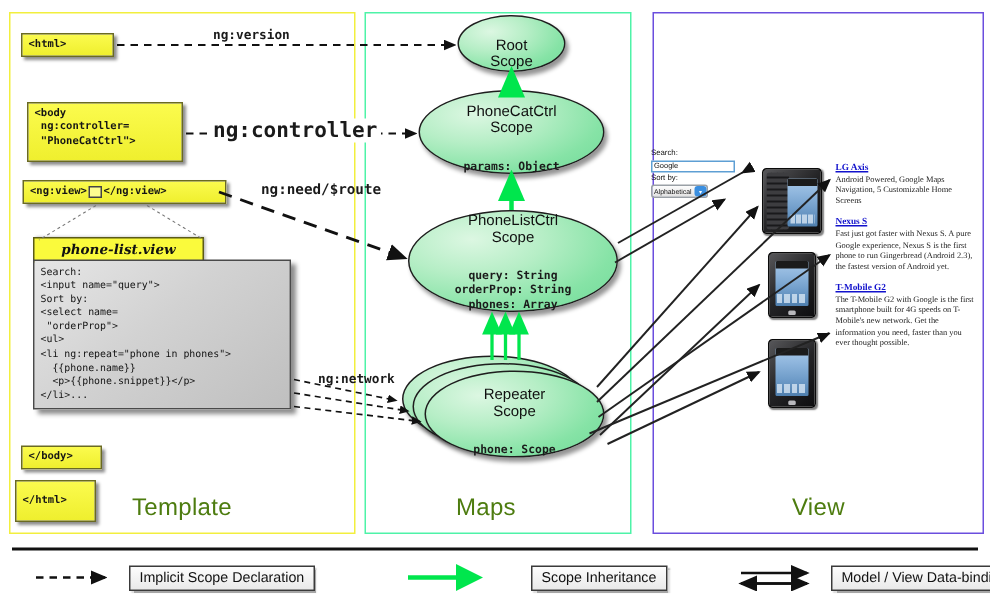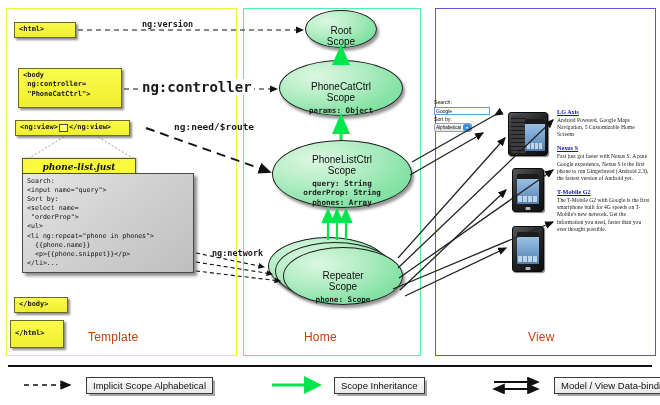--- a/index.html
+++ b/index.html
@@ -12,21 +12,21 @@
     width:660px;height:405px;
     background:#ffffff;
     overflow:hidden;
   }
   
   .panel{position:absolute;background:#fff;box-sizing:border-box;}
   #panel-template{left:6px;top:8px;width:231px;height:348px;border:1.5px solid #f2ef3e;}
   #panel-model{left:243px;top:8px;width:178px;height:348px;border:1.5px solid #4ef3a8;}
   #panel-view{left:435px;top:8px;width:221px;height:348px;border:1.5px solid #6b4ede;}
   .panel-label{
-    position:absolute;font-size:12px;color:#c2410c;font-weight:400;
+    position:absolute;font-size:16px;color:#4d7c0f;font-weight:400;
     letter-spacing:.2px;
   }
   #label-template{left:88px;top:330px;}
   #label-model{left:304px;top:330px;}
   #label-view{left:528px;top:330px;}
 
   
   .ybox{
     position:absolute;box-sizing:border-box;
     background:linear-gradient(180deg,#fbfb4e 0%,#efef2e 100%);
@@ -35,21 +35,21 @@
     font-family:"DejaVu Sans Mono","Liberation Mono",monospace;
     font-weight:bold;
     font-size:7px;
     color:#151515;
     padding:2px 4px;
     line-height:1.35;
     white-space:pre;
   }
   #box-html{left:14px;top:22px;width:62px;height:16px;display:flex;align-items:center;}
   #box-body{left:18px;top:68px;width:104px;height:40px;}
-  #box-ngview{left:15px;top:120px;width:115px;height:16px;display:flex;align-items:center;}
+  #box-ngview{left:15px;top:120px;width:136px;height:16px;display:flex;align-items:center;}
   #box-bodyclose{left:14px;top:297px;width:54px;height:16px;display:flex;align-items:center;}
   #box-htmlclose{left:10px;top:320px;width:54px;height:28px;display:flex;align-items:center;}
 
   .ngview-slot{
     display:inline-block;width:7px;height:6px;border:1px solid #444;
     background:#fdfd90;margin:0 1px;vertical-align:middle;
   }
 
   
   #callout-wrap{position:absolute;left:22px;top:158px;width:178px;height:130px;}
@@ -88,21 +88,21 @@
     display:flex;flex-direction:column;align-items:center;justify-content:flex-end;
     text-align:center;
   }
   .ellipse .etitle{
     font-family:"Liberation Sans",sans-serif;
     font-size:10px;color:#101010;line-height:1.1;
   }
   .ellipse .eprops{
     font-family:"DejaVu Sans Mono","Liberation Mono",monospace;
     font-weight:bold;font-size:7.6px;color:#1b1b1b;line-height:1.25;
-    margin-top:3px;white-space:pre;
+    margin-top:15px;white-space:pre;
   }
   #el-root{left:305px;top:10px;width:72px;height:38px;}
   #el-cat{left:279px;top:60px;width:124px;height:56px;}
   #el-list{left:272px;top:140px;width:140px;height:68px;}
   #el-rep1{left:268px;top:237px;width:120px;height:58px;}
   #el-rep2{left:275px;top:242px;width:120px;height:58px;}
   #el-rep3{left:283px;top:247px;width:120px;height:58px;}
 
   
   #view-form{position:absolute;left:434px;top:100px;width:60px;}
@@ -206,48 +206,48 @@
   .lg-item{position:absolute;display:flex;align-items:center;}
   .lg-box{
     border:1.3px solid #3a3a3a;
     background:linear-gradient(180deg,#fdfdfd,#e9e9e9);
     box-shadow:1.5px 1.5px 1px rgba(0,0,0,.35);
     font-family:"Liberation Sans",sans-serif;
     font-size:9.5px;color:#111;
     padding:2px 6px;white-space:nowrap;
   }
   #lg1{left:22px;top:4px;}
-  #lg2{left:270px;top:4px;}
+  #lg2{left:270px;top:4px;gap:20px;}
   #lg3{left:490px;top:4px;}
   .lg-gfx{width:58px;height:18px;margin-right:6px;flex:0 0 58px;}
 </style>
 </head>
 <body>
 
 <div id="stage">
 
   <div class="panel" id="panel-template"></div>
   <div class="panel" id="panel-model"></div>
   <div class="panel" id="panel-view"></div>
 
   <div class="panel-label" id="label-template">Template</div>
-  <div class="panel-label" id="label-model">Home</div>
+  <div class="panel-label" id="label-model">Maps</div>
   <div class="panel-label" id="label-view">View</div>
 
   <div class="ybox" id="box-html">&lt;html&gt;</div>
 
   <div class="ybox" id="box-body">&lt;body
  ng:controller=
  "PhoneCatCtrl"&gt;</div>
 
   <div class="ybox" id="box-ngview"><span>&lt;ng:view&gt;</span><span class="ngview-slot"></span><span>&lt;/ng:view&gt;</span></div>
 
   <div id="callout-wrap">
     <div id="callout-yellowstrip"></div>
-    <div id="callout-tab">phone-list.just</div>
+    <div id="callout-tab">phone-list.view</div>
     <div id="callout-body">Search:
 &lt;input name="query"&gt;
 Sort by:
 &lt;select name=
  "orderProp"&gt;
 &lt;ul&gt;
 &lt;li ng:repeat="phone in phones"&gt;
   {{phone.name}}
   &lt;p&gt;{{phone.snippet}}&lt;/p&gt;
 &lt;/li&gt;...</div>
@@ -373,21 +373,21 @@
 
     <div class="lg-item" id="lg1">
       <svg class="lg-gfx" viewBox="0 0 58 18">
         <defs>
             <marker id="lgA" markerWidth="7" markerHeight="7" refX="6" refY="3" orient="auto">
               <path d="M0,0 L7,3 L0,6 z" fill="#111"></path>
             </marker>
           </defs>
         <path d="M2,9 L48,9" stroke="#111" stroke-width="1.6" stroke-dasharray="5,4" marker-end="url(#lgA)"></path>
       </svg>
-      <div class="lg-box">Implicit Scope Alphabetical</div>
+      <div class="lg-box">Implicit Scope Declaration</div>
     </div>
 
     <div class="lg-item" id="lg2">
       <svg class="lg-gfx" viewBox="0 0 58 18">
         <defs>
             <marker id="lgB" markerWidth="6" markerHeight="6" refX="4" refY="3" orient="auto">
               <path d="M0,0 L6,3 L0,6 z" fill="#00e64d"></path>
             </marker>
           </defs>
         <path d="M2,9 L46,9" stroke="#00e64d" stroke-width="3" marker-end="url(#lgB)"></path>

